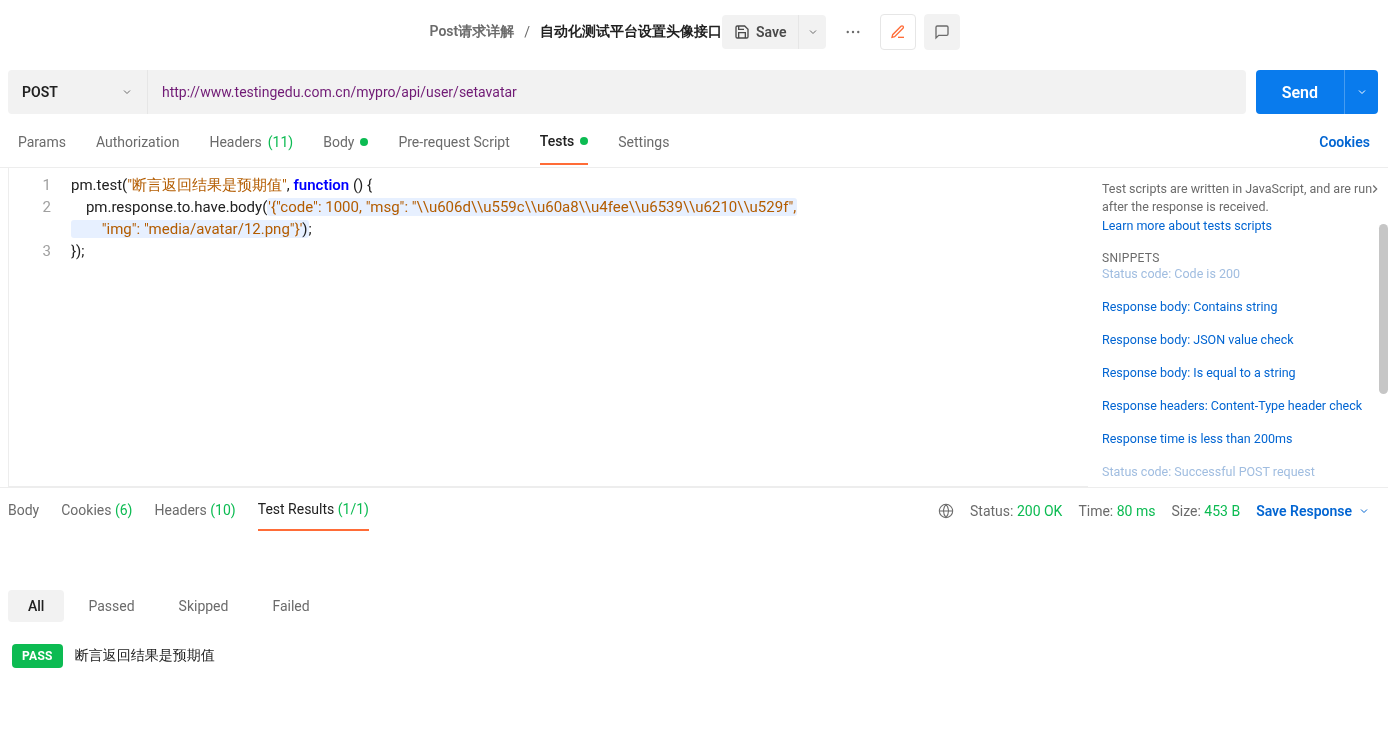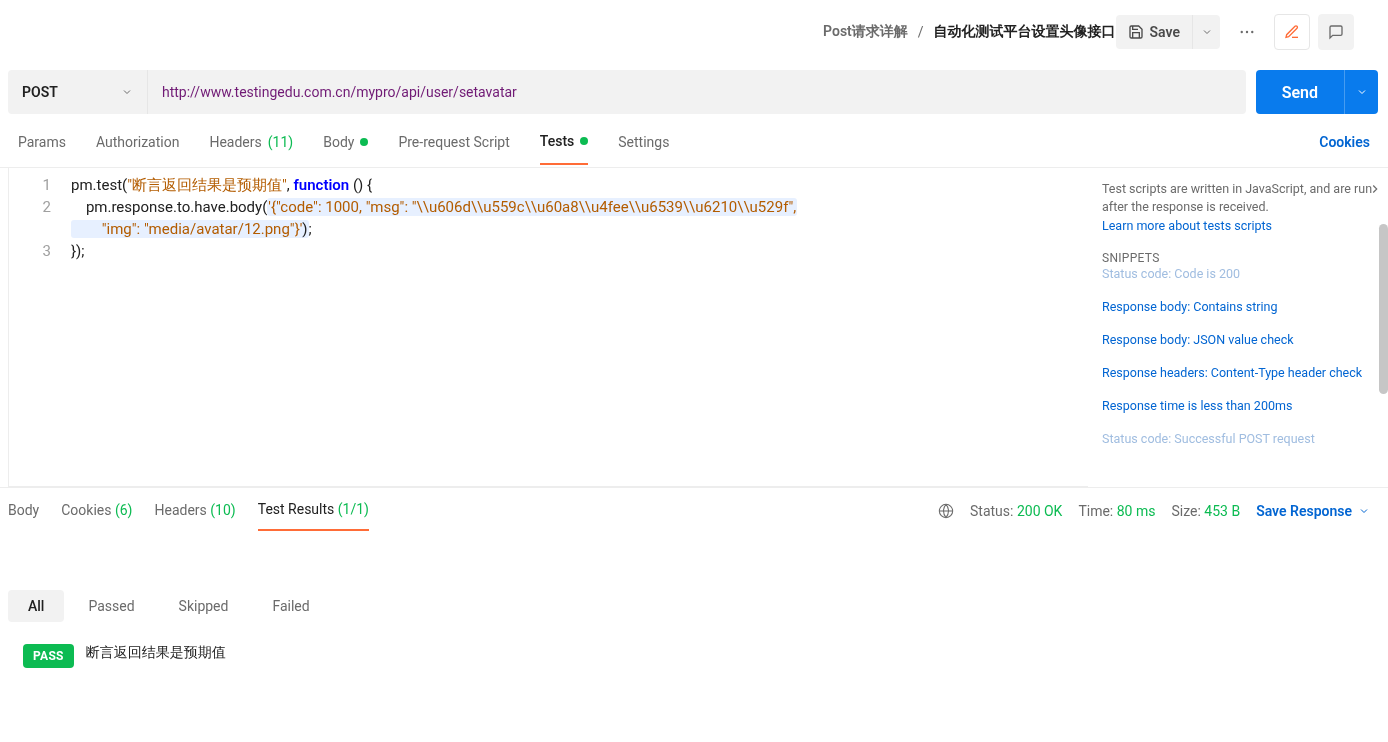--- a/index.html
+++ b/index.html
@@ -1,19 +1,19 @@
 <!DOCTYPE html>
 <html><head>
   <meta charset="utf-8">
   <style>
     * { box-sizing: border-box; margin: 0; padding: 0; font-family: -apple-system, BlinkMacSystemFont, "Segoe UI", Roboto, Helvetica, Arial, sans-serif; }
     body { width: 1388px; height: 742px; background: #fff; color: #212121; font-size: 14px; overflow: hidden; }
 
     
-    .topbar { display: flex; align-items: center; justify-content: flex-end; padding: 14px 34px 14px 20px; }
+    .topbar { display: flex; align-items: center; justify-content: center; padding: 14px 18px 14px 20px; }
     .breadcrumb { display: flex; align-items: center; gap: 10px; font-size: 14px; font-weight: 600; }
     .breadcrumb .dim { color: #6b6b6b; font-weight: 600; }
     .breadcrumb .sep { color: #6b6b6b; font-weight: 400; }
     .breadcrumb .cur { color: #212121; }
     .topbar-right { display: flex; align-items: center; gap: 10px; }
     .save-group { display: flex; align-items: center; background: #f2f2f2; border-radius: 4px; height: 34px; }
     .save-btn { display: flex; align-items: center; gap: 6px; padding: 0 12px; height: 100%; cursor: pointer; color: #4a4a4a; font-weight:600;}
     .save-caret { width: 28px; height: 100%; display:flex;align-items:center;justify-content:center; border-left:1px solid #e6e6e6; color:#6b6b6b;}
     .icon-btn { width: 34px; height:34px; display:flex;align-items:center;justify-content:center; border-radius:4px; cursor:pointer; color:#6b6b6b;}
     .icon-btn.light { background: transparent; }
@@ -65,21 +65,21 @@
     .resp-tab { color:#6b6b6b; cursor:pointer; padding-bottom:12px;}
     .resp-tab.active { color:#212121; border-bottom:2px solid #ff6c37; }
     .resp-right { margin-left:auto; display:flex; align-items:center; gap:16px; color:#6b6b6b; padding-bottom:10px;}
     .kv .val { color:#0cbb52; }
     .save-resp { color:#0265d2; font-weight:600; cursor:pointer; display:flex; align-items:center; gap:6px;}
 
     .filter-row { display:flex; gap:4px; padding:8px 8px;}
     .filter-btn { padding:8px 20px; color:#6b6b6b; border-radius:4px; cursor:pointer; font-size:14px;margin-top:48px;}
     .filter-btn.active { background:#f2f2f2; color:#212121; font-weight:500;}
 
-    .result-row { display:flex; align-items:flex-start; gap:12px; padding:14px 23px;}
+    .result-row { display:flex; align-items:center; gap:12px; padding:14px 12px;}
     .pass-badge { background:#0cbb52; color:#fff; font-weight:700; font-size:12px; padding:5px 10px; border-radius:4px; letter-spacing:.3px;}
 
     svg { display:block; }
   </style>
 </head>
 <body>
 
 <div class="topbar">
   <div class="breadcrumb">
     <span class="dim">Post请求详解</span>
@@ -197,20 +197,21 @@
           <polyline points="9 18 15 12 9 6"></polyline>
         </svg>
     </div>
     <div class="side-desc">Test scripts are written in JavaScript, and are run after the response is received.</div>
     <a class="side-link">Learn more about tests scripts</a>
     <div class="snip-title">SNIPPETS</div>
     <div class="snip-list">
       <div class="snip cut" style="margin-top:-8px">Status code: Code is 200</div>
       <div class="snip">Response body: Contains string</div>
       <div class="snip">Response body: JSON value check</div>
+      <div class="snip">Response body: Is equal to a string</div>
       <div class="snip">Response headers: Content-Type header check</div>
       <div class="snip">Response time is less than 200ms</div>
       <div class="snip cut">Status code: Successful POST request</div>
     </div>
   </div>
   <div class="outer-scroll-wrap">
     <div class="outer-thumb"></div>
   </div>
 </div>
 

